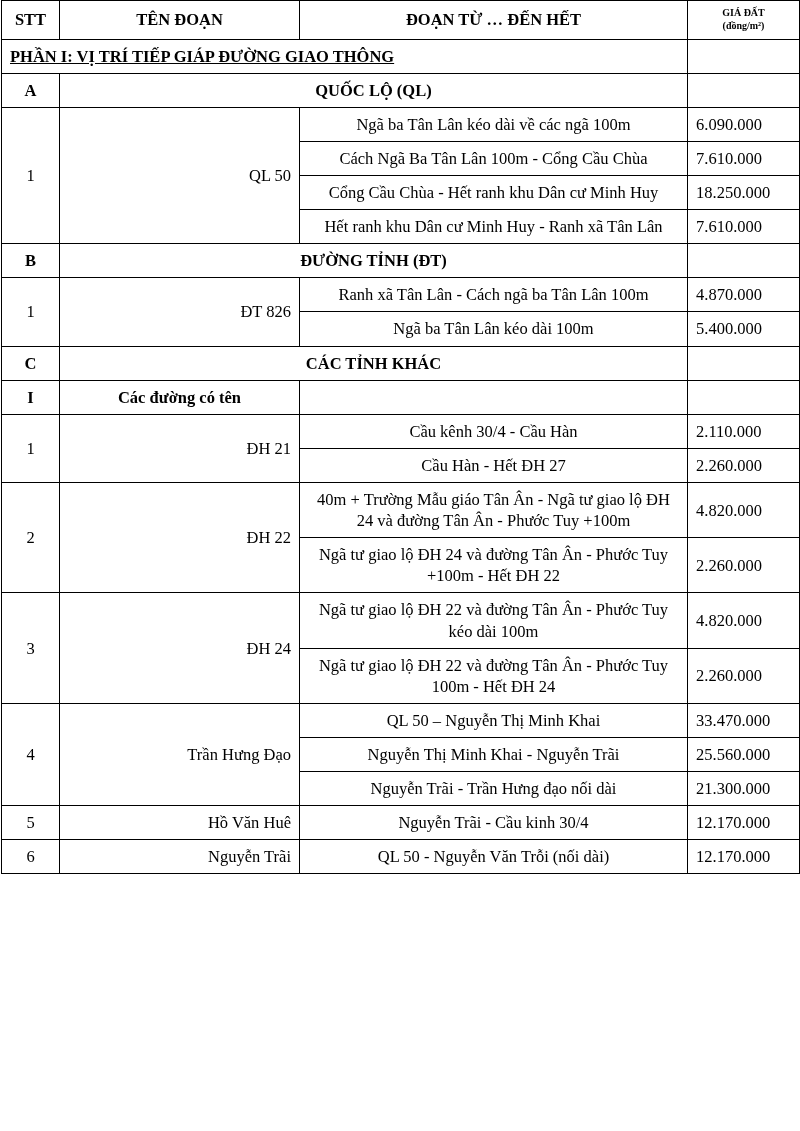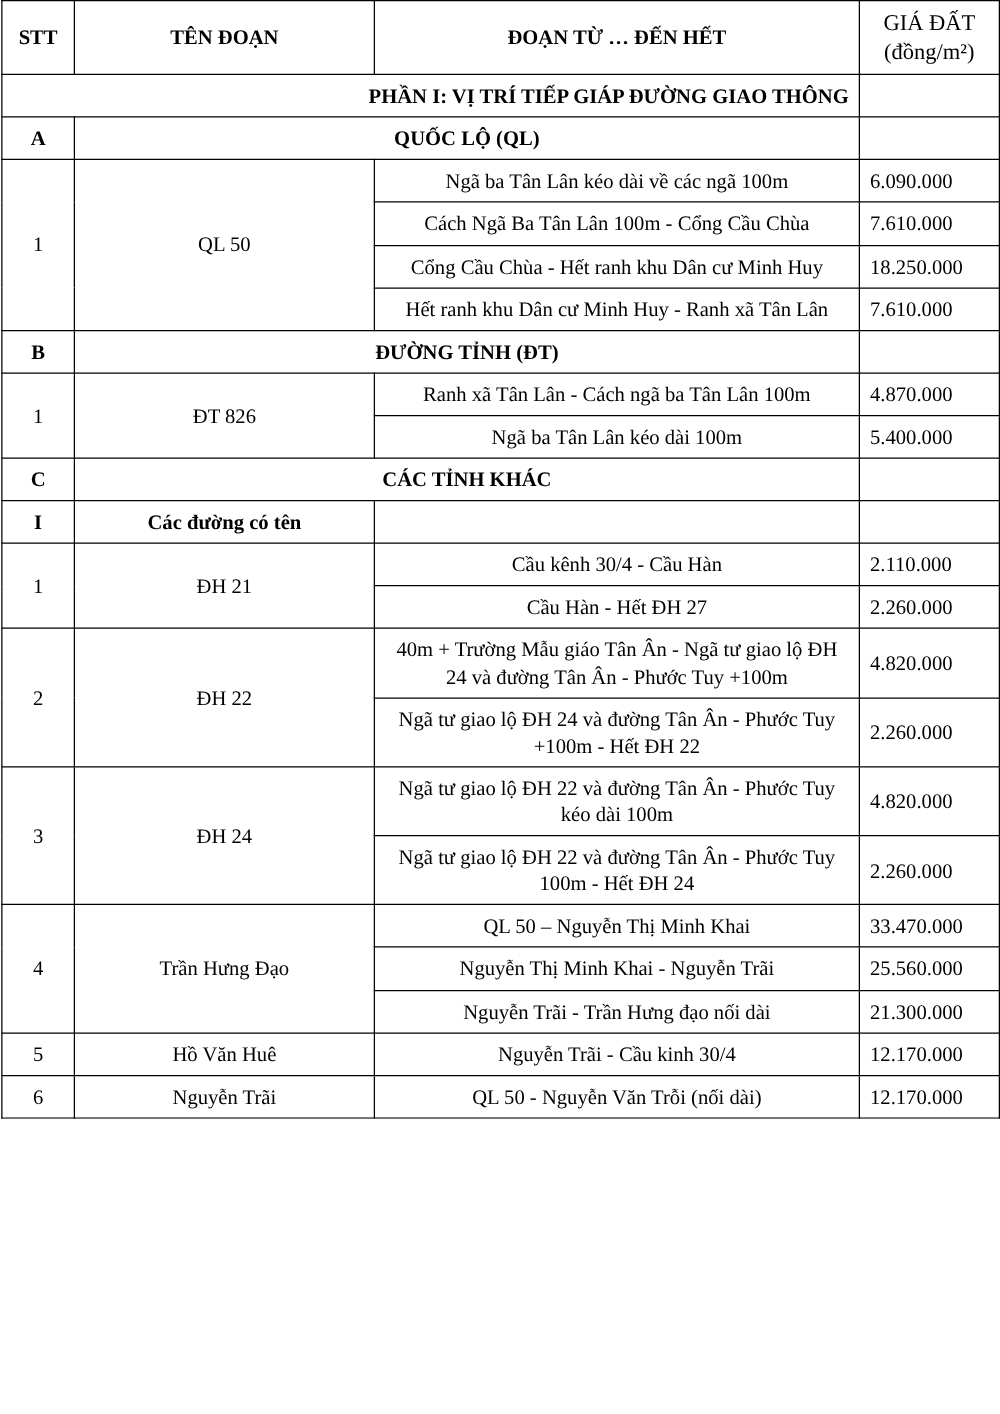--- a/index.html
+++ b/index.html
@@ -37,39 +37,40 @@
   col.c-price{ width: 112px; }
 
   thead th {
     text-align: center;
     font-weight: bold;
     font-size: 17px;
     padding: 8px 4px;
   }
   thead th .small {
     display: block;
-    font-size: 18px;
-    font-weight: normal;
+    font-size: 10px;
+    font-weight: bold;
   }
   .ctr { text-align: center; }
   .left { text-align: center; }
   .bold { font-weight: bold; }
   .price { text-align: left; white-space: nowrap; }
   .section-title {
     font-weight: bold;
     font-size: 17px;
-    text-align: right;
+    text-align: left;
+    text-decoration: underline;
   }
   .sub-head {
     font-weight: bold;
     font-size: 16.5px;
   }
   .empty-cell { }
   td.stt { text-align: center; }
-  td.name { text-align: center; }
+  td.name { text-align: right; }
   td.seg  { text-align: center; }
 </style>
 </head>
 <body>
 
 <div class="sheet">
   <table class="price-table">
     <colgroup>
       <col class="c-stt">
         <col class="c-name">

